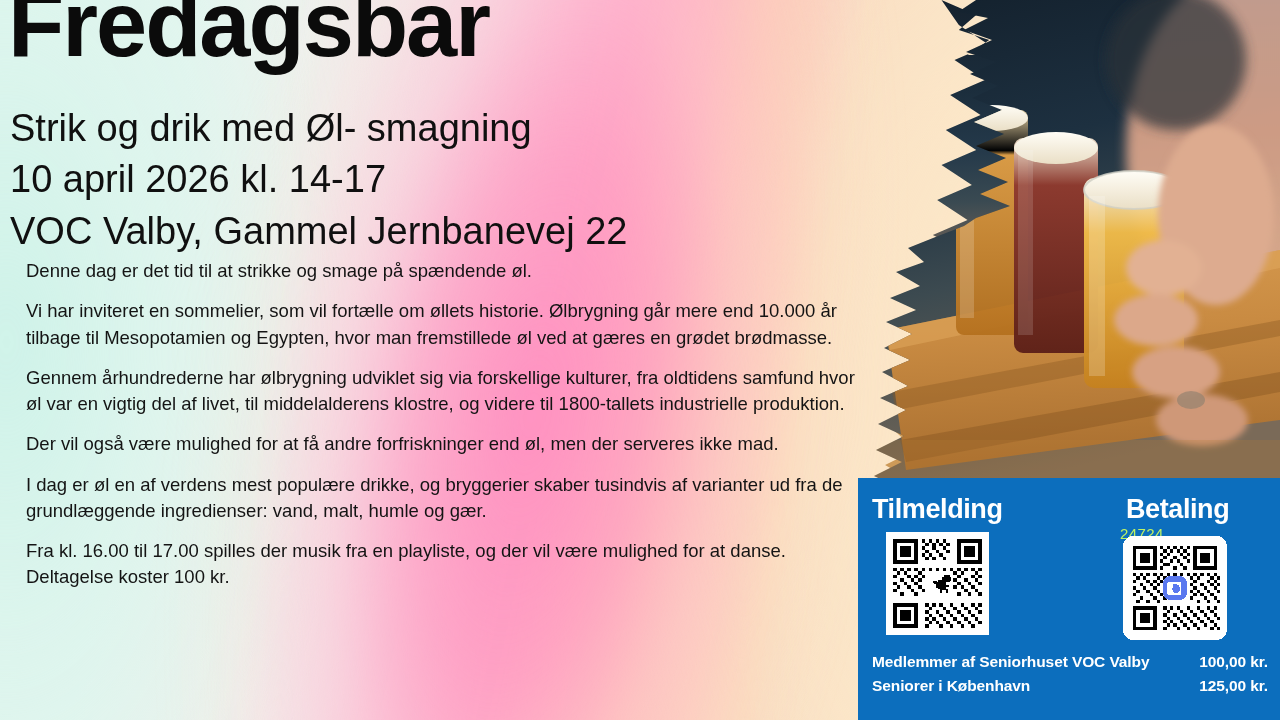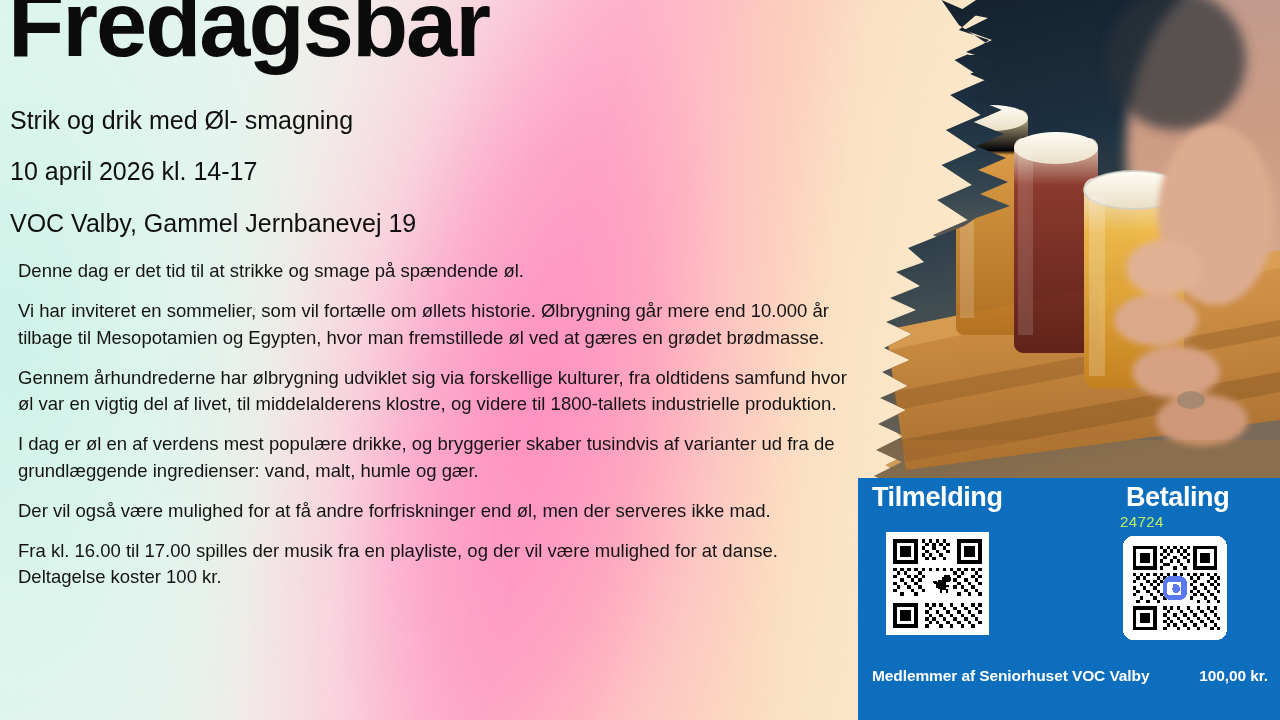--- a/index.html
+++ b/index.html
@@ -135,55 +135,56 @@
     font-size: 92px;
     font-weight: 700;
     letter-spacing: -2px;
     color: #0b0b0b;
     line-height: 1;
     white-space: nowrap;
   }
   .subhead {
     position: absolute;
     left: 10px;
-    font-size: 25px;
+    font-size: 38px;
     font-weight: 400;
     color: #101010;
     line-height: 1.18;
     white-space: nowrap;
   }
   .sub1 { top: 106px; }
   .sub2 { top: 157px; }
   .sub3 { top: 209px; }
 
   .body-text {
     position: absolute;
     left: 18px;
     top: 258px;
     width: 845px;
   }
   .para {
     font-size: 18.5px;
     line-height: 1.42;
     color: #141414;
-    margin: 0 0 14px 0;
+    margin: 0 0 14px 8px;
   }
   .para.narrow { width: 840px; }
 
   
   .blue-panel {
     position: absolute;
     left: 858px; top: 478px;
     width: 422px; height: 242px;
     background: #0c6ebd;
     overflow: hidden;
   }
   .panel-heads {
     position: relative;
     height: 44px;
+    margin-top: 12px;
   }
   .panel-head {
     position: absolute;
     top: 4px;
     color: #ffffff;
     font-size: 27px;
     font-weight: 700;
     letter-spacing: -0.4px;
   }
   .head-tilmelding { left: 14px; }
@@ -221,21 +222,20 @@
     color: #ffffff;
   }
   .price-row {
     display: flex;
     justify-content: space-between;
     align-items: baseline;
     font-size: 15.5px;
     font-weight: 700;
     line-height: 1.55;
     letter-spacing: -0.1px;
-    margin-top: 14px;
   }
   .price-row .label { white-space: nowrap; }
   .price-row .amount { white-space: nowrap; }
 </style>
 </head>
 <body>
 
 <div id="poster">
 
   <div class="bg-base"></div>
@@ -342,28 +342,28 @@
         <rect x="0" y="440" width="434" height="60" fill="#b97c32" opacity="0.25"></rect>
       </g>
     </svg>
   </div>
 
   <div class="content">
     <div class="title">Fredagsbar</div>
 
     <div class="subhead sub1">Strik og drik med Øl- smagning</div>
     <div class="subhead sub2">10 april 2026 kl. 14-17</div>
-    <div class="subhead sub3">VOC Valby, Gammel Jernbanevej 19</div>
+    <div class="subhead sub3">VOC Valby, Gammel Jernbanevej 22</div>
 
     <div class="body-text">
       <p class="para">Denne dag er det tid til at strikke og smage på spændende øl.</p>
       <p class="para narrow">Vi har inviteret en sommelier, som vil fortælle om øllets historie. Ølbrygning går mere end 10.000 år tilbage til Mesopotamien og Egypten, hvor man fremstillede øl ved at gæres en grødet brødmasse.</p>
       <p class="para narrow">Gennem århundrederne har ølbrygning udviklet sig via forskellige kulturer, fra oldtidens samfund hvor øl var en vigtig del af livet, til middelalderens klostre, og videre til 1800-tallets industrielle produktion.</p>
+      <p class="para narrow">Der vil også være mulighed for at få andre forfriskninger end øl, men der serveres ikke mad.</p>
       <p class="para narrow">I dag er øl en af verdens mest populære drikke, og bryggerier skaber tusindvis af varianter ud fra de grundlæggende ingredienser: vand, malt, humle og gær.</p>
-      <p class="para narrow">Der vil også være mulighed for at få andre forfriskninger end øl, men der serveres ikke mad.</p>
       <p class="para narrow">Fra kl. 16.00 til 17.00 spilles der musik fra en playliste, og der vil være mulighed for at danse. Deltagelse koster 100 kr.</p>
     </div>
   </div>
 
   <div class="blue-panel">
     <div class="panel-heads">
       <div class="panel-head head-tilmelding">Tilmelding</div>
       <div class="panel-head head-betaling">Betaling</div>
       <div class="mobilepay-no">24724</div>
     </div>
@@ -668,16 +668,20 @@
           <path d="M15.0,14.3 c0.9,-0.2 1.7,0.3 2.0,1.0 c0.2,0.6 0,1.2 -0.5,1.5 c-0.5,0.3 -1.2,0.2 -1.6,-0.3 c-0.4,-0.5 -0.3,-1.3 0.1,-1.7 z" fill="#5a78ef"></path>
         </g>
       </svg>
     </div>
 
     <div class="price-rows">
       <div class="price-row">
         <span class="label">Medlemmer af Seniorhuset VOC Valby</span>
         <span class="amount">100,00 kr.</span>
       </div>
+      <div class="price-row">
+        <span class="label">Seniorer i København</span>
+        <span class="amount">125,00 kr.</span>
+      </div>
     </div>
   </div>
 
 </div>
 
 </body></html>

